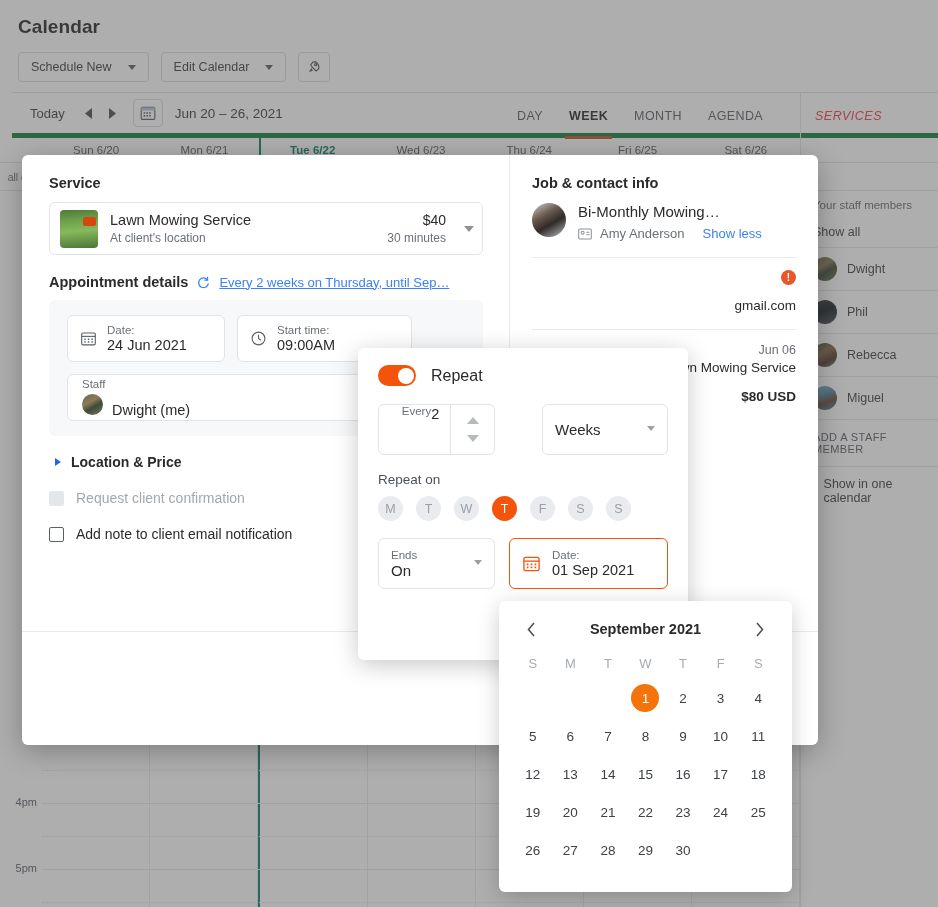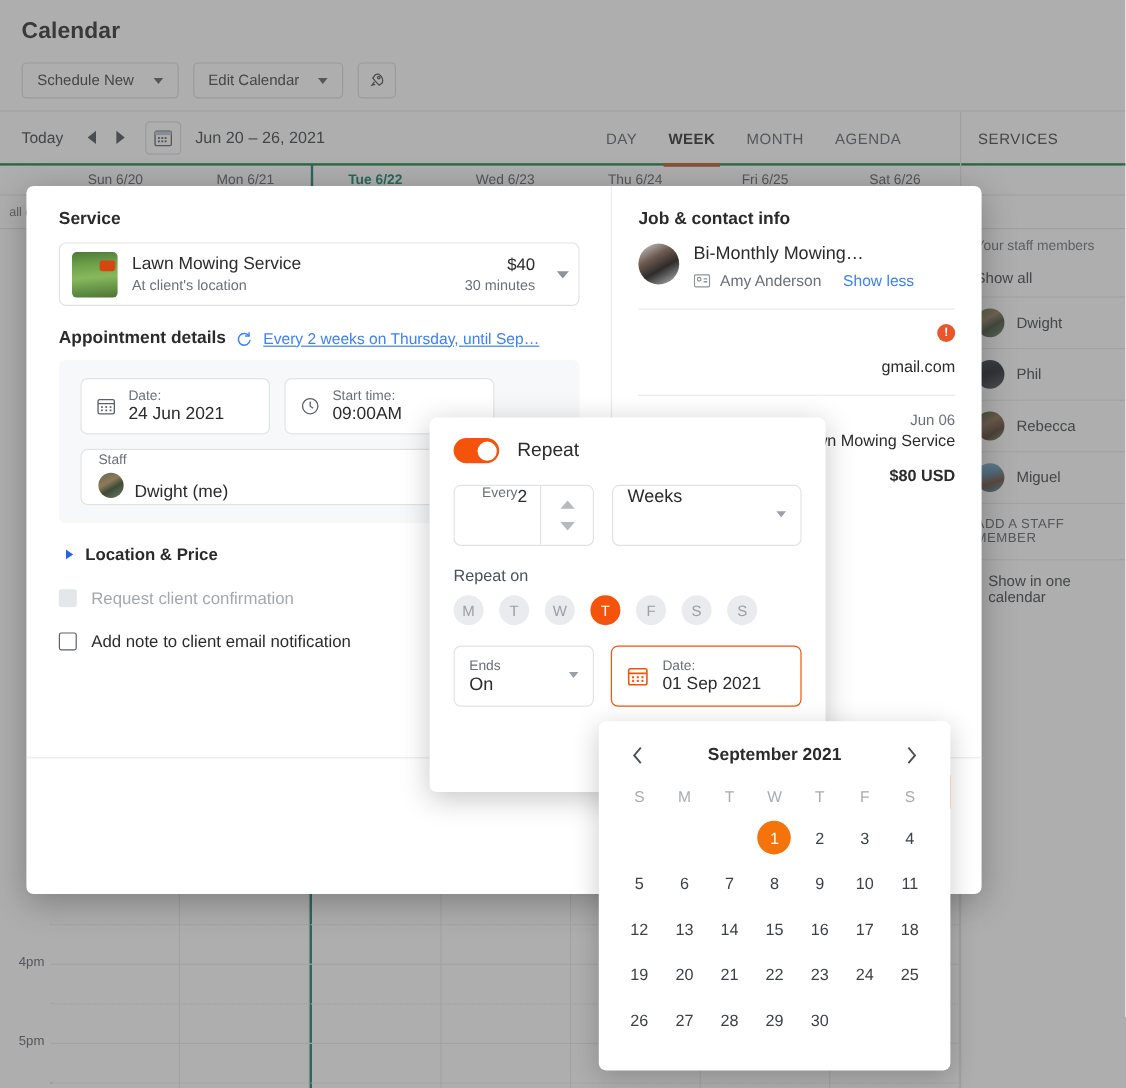--- a/index.html
+++ b/index.html
@@ -20,35 +20,35 @@
   .app-title { font-size:19px; font-weight:bold; color:#2b2b2b; margin:6px 0 14px 0; letter-spacing:0.1px;}
   .app-toolbar { display:flex; align-items:center; gap:12px; }
   .tb-btn {
     height:30px; border:1px solid #d8dce0; border-radius:4px; background:#fff;
     display:flex; align-items:center; gap:16px; padding:0 12px; font-size:12.5px; color:#3d4247;
   }
   .caret-sm { width:0;height:0;border-left:4px solid transparent;border-right:4px solid transparent;border-top:5px solid #5a6068; }
   .rocket-btn { width:32px;height:30px;border:1px solid #d8dce0;border-radius:4px;background:#fff;display:flex;align-items:center;justify-content:center;}
 
   .cal-toolbar {
-    height:46px; border-top:1px solid #e3e6e9; border-bottom:2px solid #15803d;
-    display:flex; align-items:center; padding-left:18px; position:relative;
+    height:46px; border-top:1px solid #e3e6e9; border-bottom:5px solid #15803d;
+    display:flex; align-items:center; padding-left:18px; position:relative;margin-left:12px;
   }
   .today-btn { font-size:13px; color:#3d4247; margin-right:14px;}
   .nav-arrow { width:22px;height:22px;display:flex;align-items:center;justify-content:center;color:#4a5158;font-size:11px;}
   .cal-icon-btn { width:30px;height:28px;border:1px solid #d8dce0;border-radius:4px;background:#fff;display:flex;align-items:center;justify-content:center;margin:0 12px 0 10px;}
   .range-label { font-size:13.5px; color:#3d4247; }
   .view-tabs { position:absolute; left:505px; top:0; height:46px; display:flex; align-items:center; gap:26px; }
   .view-tab { font-size:12.5px; color:#5a6068; letter-spacing:0.4px; height:46px; display:flex; align-items:center; position:relative;}
   .view-tab.active { color:#2b2b2b; font-weight:bold; }
   .view-tab.active:after { content:""; position:absolute; left:-4px; right:-4px; bottom:0; height:3px; background:#c05621; }
   .services-col {
     position:absolute; right:0; top:0; width:138px; height:46px;
     border-left:1px solid #e3e6e9; display:flex; align-items:center; padding-left:14px;
-    font-size:12.5px; color:#404040; letter-spacing:0.5px;
+    font-size:12.5px; color:#ef4444; letter-spacing:0.5px;font-style:italic;
   }
 
   .week-head { height:25px; display:flex; border-bottom:1px solid #e3e6e9; position:relative; }
   .wh-gutter { width:42px; }
   .wh-day { flex:1; display:flex; align-items:center; justify-content:center; font-size:11.5px; color:#5a6068; position:relative;}
   .wh-day.today { color:#11806a; font-weight:bold; }
   .wh-day.today:before { content:""; position:absolute; left:0; top:-1px; bottom:-1px; width:2px; background:#11806a; }
   .wh-right { width:138px; border-left:1px solid #e3e6e9; }
 
   .allday-row { height:28px; display:flex; border-bottom:1px solid #e3e6e9; }
@@ -177,21 +177,21 @@
   .toggle-lbl { font-size:16px; color:#2b2b2b; }
 
   .row-every { display:flex; gap:15px; margin-top:18px; }
   .spin-box { display:flex; border:1px solid #e1e4e6; border-radius:6px; height:51px; width:117px; }
   .spin-val { flex:1; display:flex; flex-direction:row; justify-content:center; padding-left:12px; }
   .spin-arrows { width:44px; border-left:1px solid #e1e4e6; display:flex; flex-direction:column; align-items:center; justify-content:space-around; padding:7px 0;}
   .tri-up { width:0;height:0;border-left:6px solid transparent;border-right:6px solid transparent;border-bottom:7px solid #b5babe;}
   .tri-dn { width:0;height:0;border-left:6px solid transparent;border-right:6px solid transparent;border-top:7px solid #b5babe;}
   .select-box {
     flex:1; border:1px solid #e1e4e6; border-radius:6px; height:51px;
-    display:flex; padding:0 12px; position:relative;
+    display:flex; align-items:center; padding:0 12px; position:relative;margin-left:32px;
   }
   .sel-val { font-size:15px; color:#2b2b2b; }
   .sel-caret { position:absolute; right:12px; top:21px; width:0;height:0;border-left:4.5px solid transparent;border-right:4.5px solid transparent;border-top:5.5px solid #9aa0a5;}
 
   .repeat-on-lbl { font-size:13.5px; color:#4a5158; margin-top:17px; }
   .days-row { display:flex; gap:13px; margin-top:9px; }
   .day-circle {
     width:25px;height:25px;border-radius:50%;background:#e9ebee;color:#9aa0a5;
     font-size:12.5px; display:flex;align-items:center;justify-content:center; flex:none;
   }

